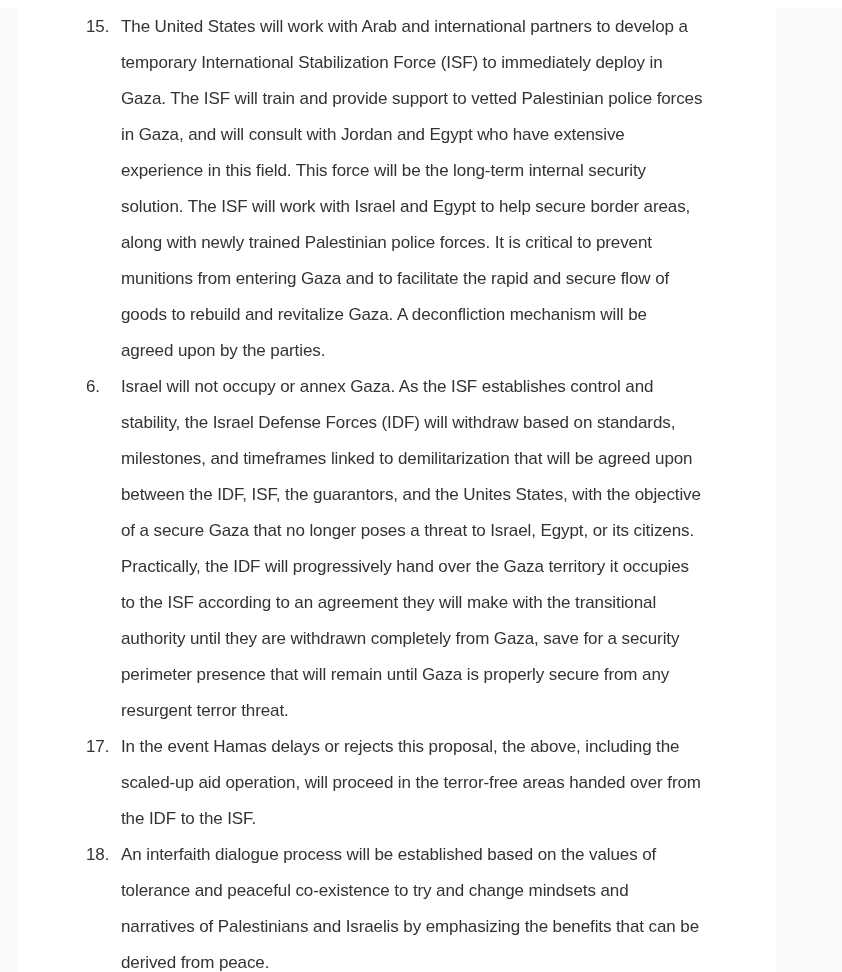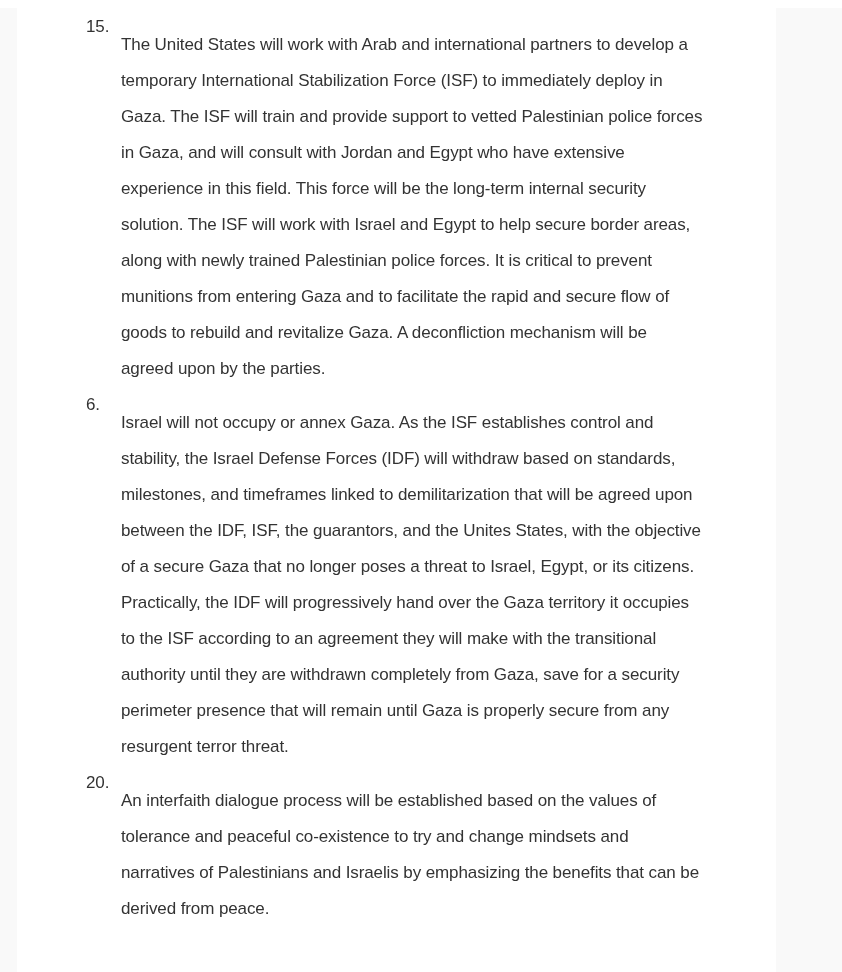--- a/index.html
+++ b/index.html
@@ -54,21 +54,20 @@
   }
   .item-number,
   .item-text {
     font-size: 17px;
     line-height: 36px;
     color: var(--text);
     letter-spacing: -0.1px;
   }
   .item-text {
     white-space: pre-line;
-    margin-top: 18px;
   }
 </style>
 </head>
 <body>
 
 <div class="viewport">
   <div class="top-strip"></div>
   <div class="gutter gutter-left"></div>
   <div class="gutter gutter-right"></div>
 
@@ -96,23 +95,29 @@
 milestones, and timeframes linked to demilitarization that will be agreed upon
 between the IDF, ISF, the guarantors, and the Unites States, with the objective
 of a secure Gaza that no longer poses a threat to Israel, Egypt, or its citizens.
 Practically, the IDF will progressively hand over the Gaza territory it occupies
 to the ISF according to an agreement they will make with the transitional
 authority until they are withdrawn completely from Gaza, save for a security
 perimeter presence that will remain until Gaza is properly secure from any
 resurgent terror threat.</span>
       </li>
 
+      <li class="doc-item">
+        <span class="item-number">17.</span>
+        <span class="item-text">In the event Hamas delays or rejects this proposal, the above, including the
+scaled-up aid operation, will proceed in the terror-free areas handed over from
+the IDF to the ISF.</span>
+      </li>
 
       <li class="doc-item">
-        <span class="item-number">20.</span>
+        <span class="item-number">18.</span>
         <span class="item-text">An interfaith dialogue process will be established based on the values of
 tolerance and peaceful co-existence to try and change mindsets and
 narratives of Palestinians and Israelis by emphasizing the benefits that can be
 derived from peace.</span>
       </li>
 
     </ol>
   </div>
 </div>
 

